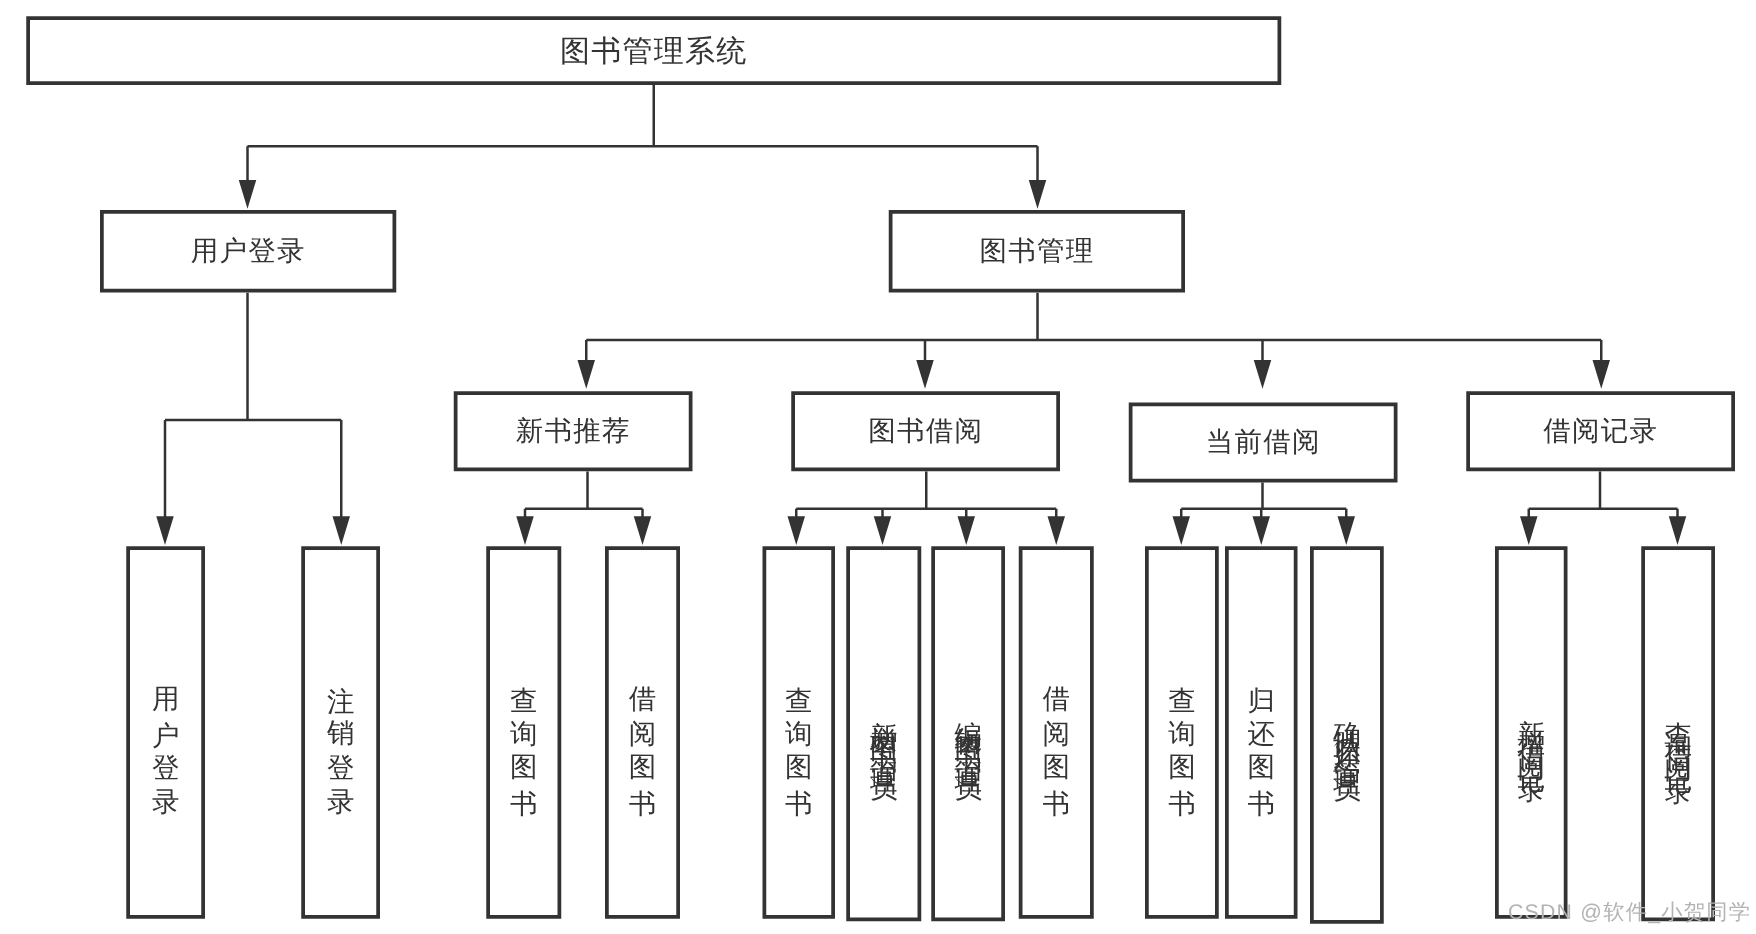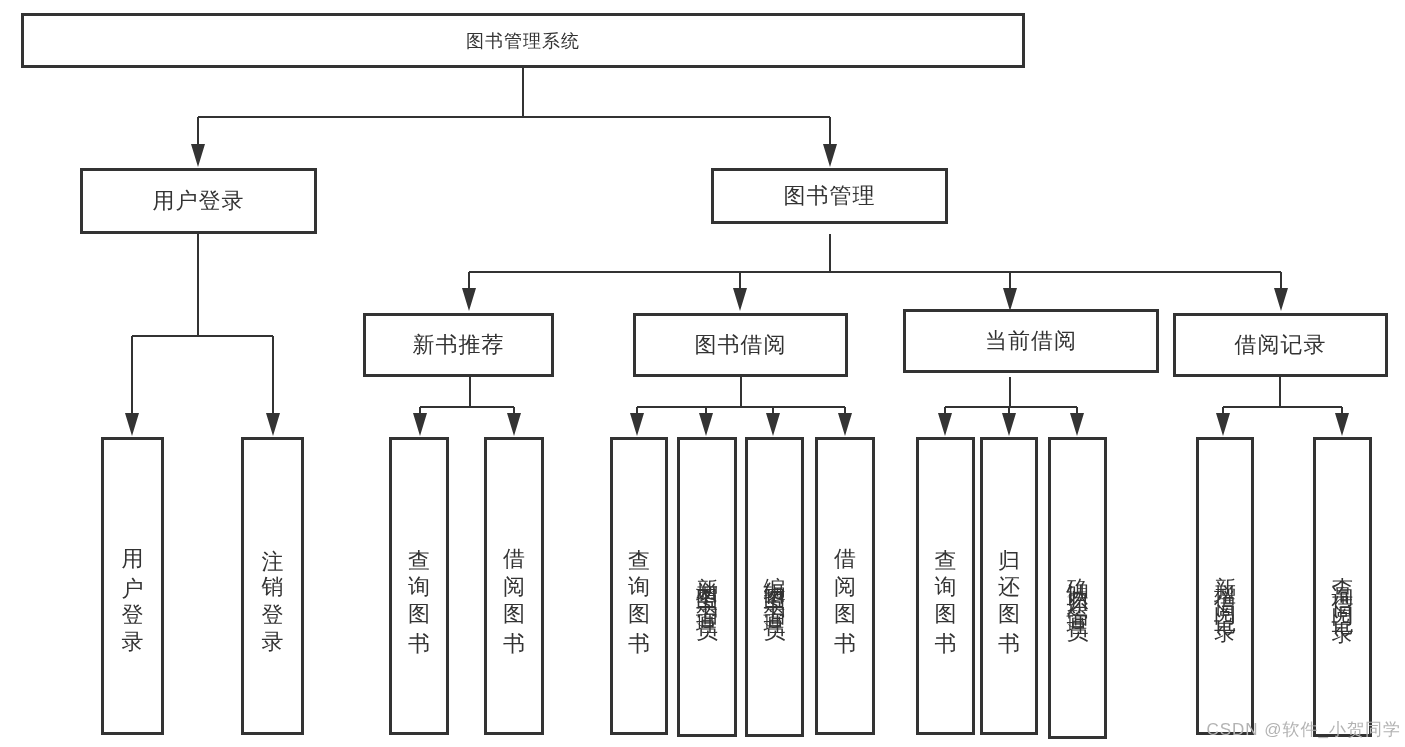--- a/index.html
+++ b/index.html
@@ -15,21 +15,21 @@
     box-sizing:border-box;
     border:3px solid #333333;
     background:#ffffff;
     color:#333333;
     display:flex;
     align-items:center;
     justify-content:center;
     text-align:center;
   }
   .h{font-size:22px;letter-spacing:1px;}
-  .root{font-size:18px;}
+  .root{font-size:24px;}
   .v{
     writing-mode:vertical-lr;
     text-orientation:mixed;
     font-size:22px;
     line-height:1;
   }
   .sp4{letter-spacing:1.25em;}
   .sp6{letter-spacing:0.42em;}
   .sp9{letter-spacing:0.28em;}
   .wires{position:absolute;left:0;top:0;pointer-events:none;}
@@ -62,25 +62,25 @@
       M462 288 h14 L469 311 z  M733 288 h14 L740 311 z  M1003 288 h14 L1010 311 z  M1274 288 h14 L1281 311 z
       M413 413 h14 L420 436 z  M507 413 h14 L514 436 z
       M630 413 h14 L637 436 z  M699 413 h14 L706 436 z  M766 413 h14 L773 436 z  M838 413 h14 L845 436 z
       M938 413 h14 L945 436 z  M1002 413 h14 L1009 436 z  M1070 413 h14 L1077 436 z
       M1216 413 h14 L1223 436 z  M1335 413 h14 L1342 436 z"></path>
   </svg>
 
   <div class="bx h root" style="left:21px;top:13px;width:1004px;height:55px;">图书管理系统</div>
 
   <div class="bx h" style="left:80px;top:168px;width:237px;height:66px;">用户登录</div>
-  <div class="bx h" style="left:711px;top:168px;width:237px;height:56px;">图书管理</div>
+  <div class="bx h" style="left:711px;top:168px;width:237px;height:66px;">图书管理</div>
 
   <div class="bx h" style="left:363px;top:313px;width:191px;height:64px;">新书推荐</div>
   <div class="bx h" style="left:633px;top:313px;width:215px;height:64px;text-align:right;">图书借阅</div>
-  <div class="bx h" style="left:903px;top:309px;width:256px;height:64px;">当前借阅</div>
+  <div class="bx h" style="left:903px;top:322px;width:215px;height:64px;">当前借阅</div>
   <div class="bx h" style="left:1173px;top:313px;width:215px;height:64px;">借阅记录</div>
 
   <div class="bx v sp4" style="left:101px;top:437px;width:63px;height:298px;">用户登录</div>
   <div class="bx v sp4" style="left:241px;top:437px;width:63px;height:298px;">注销登录</div>
 
   <div class="bx v sp4" style="left:389px;top:437px;width:60px;height:298px;">查询图书</div>
   <div class="bx v sp4" style="left:484px;top:437px;width:60px;height:298px;">借阅图书</div>
 
   <div class="bx v sp4" style="left:610px;top:437px;width:58px;height:298px;">查询图书</div>
   <div class="bx v sp9" style="left:677px;top:437px;width:60px;height:300px;">新增图书（管理员）</div>

